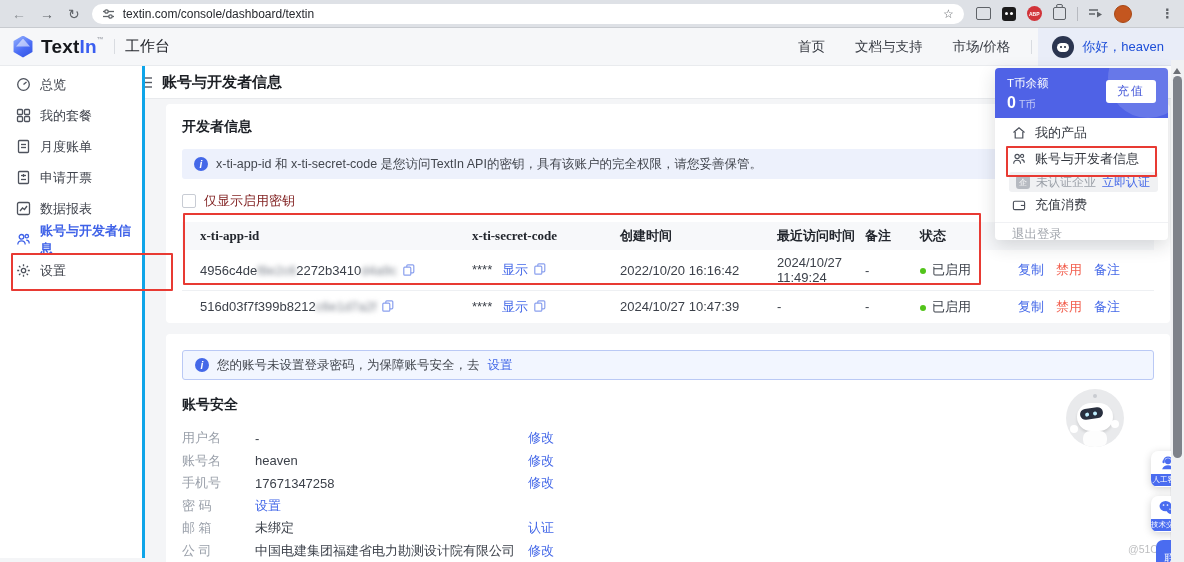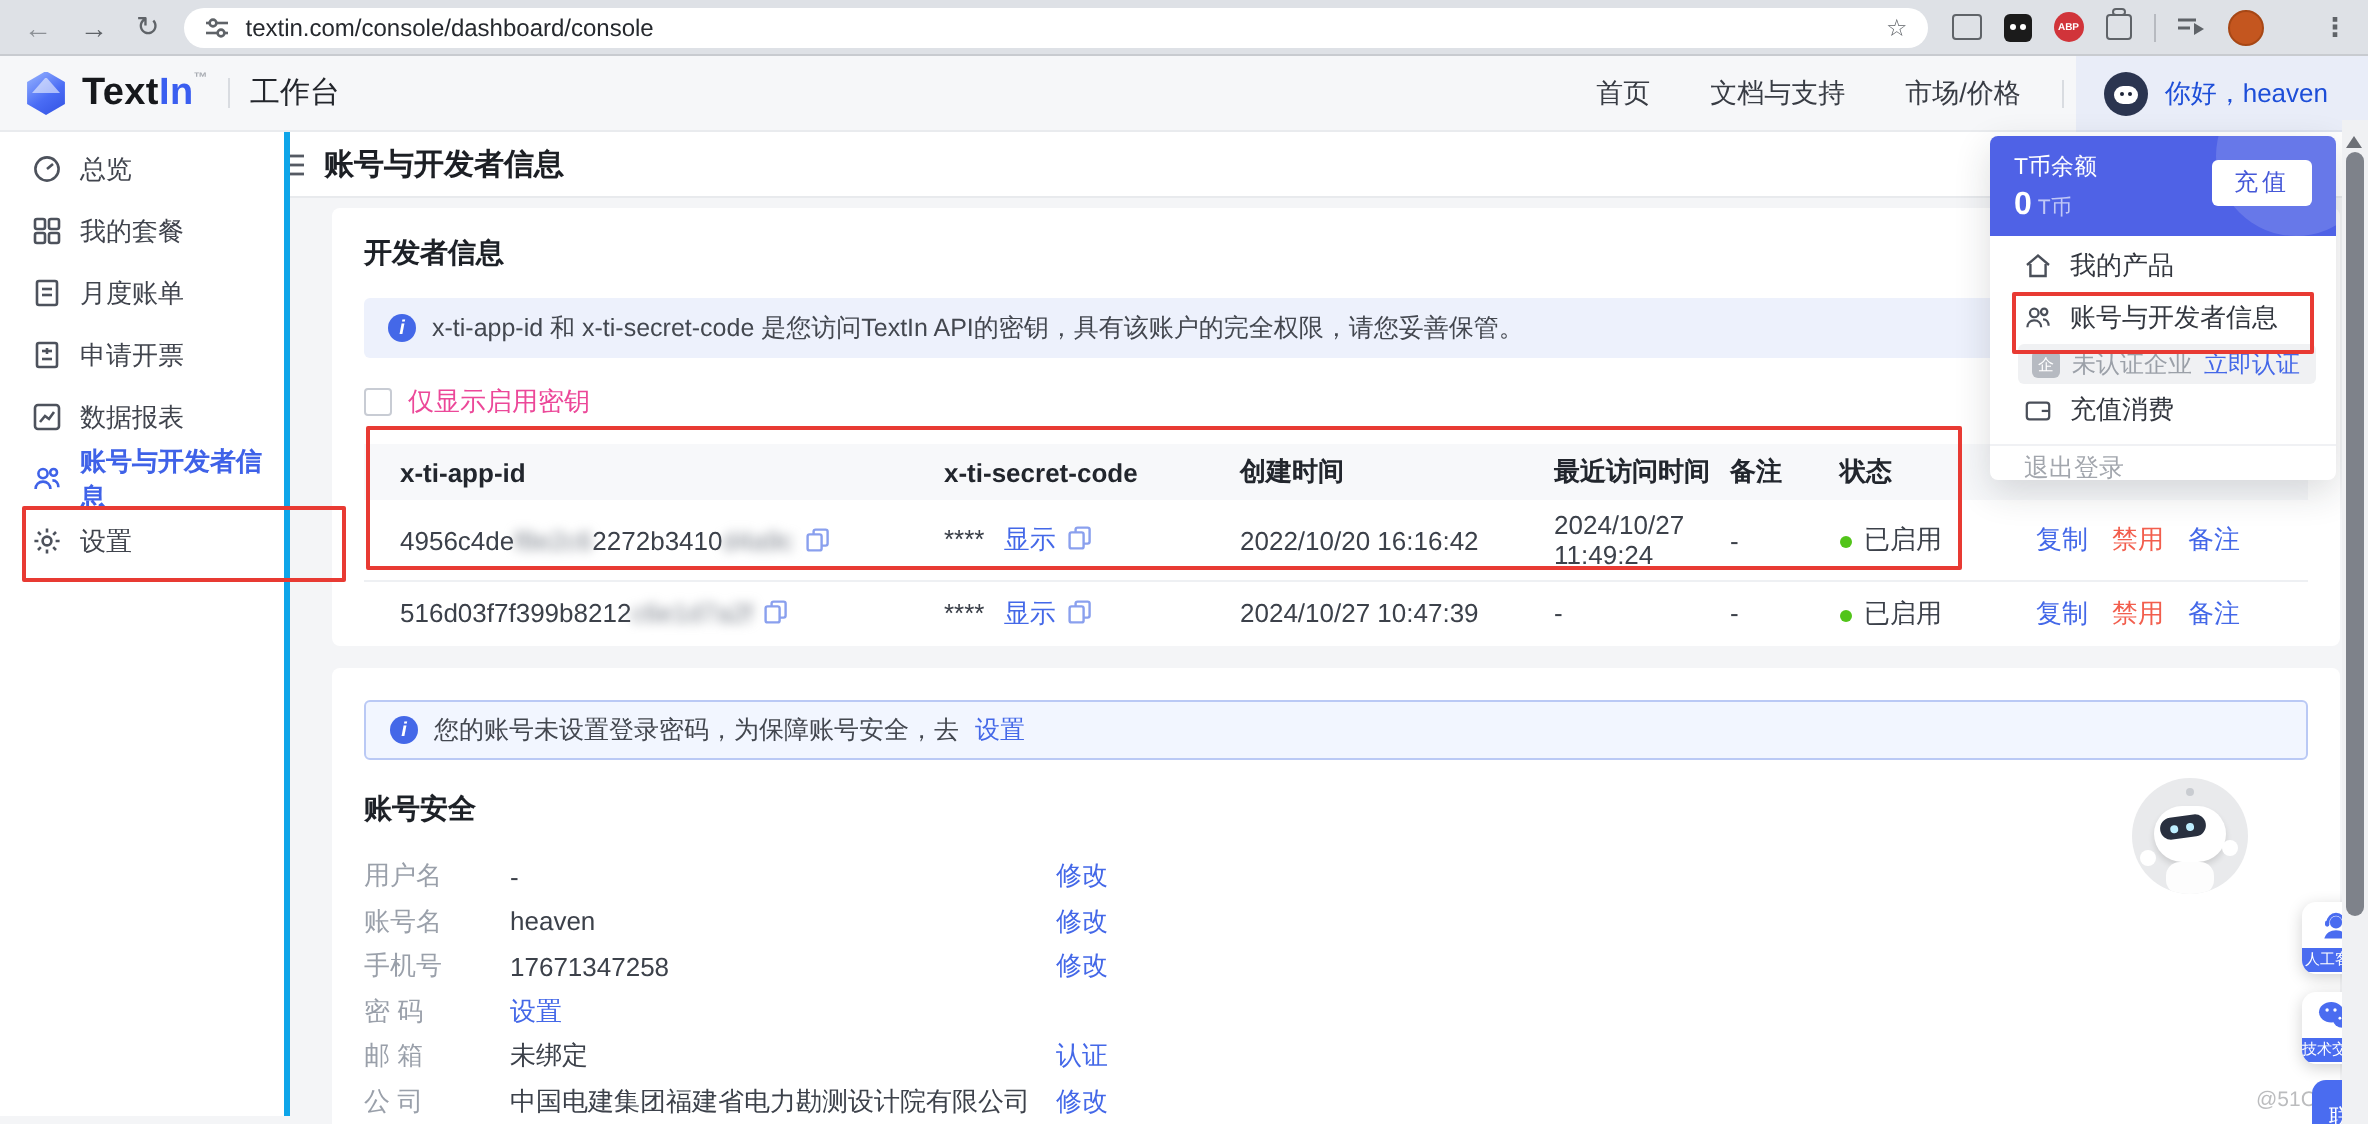--- a/index.html
+++ b/index.html
@@ -54,25 +54,25 @@
   .collapse{position:absolute;left:-7px;top:9px;color:#555a63;}
   .page-title{margin-left:17px;font-size:15px;font-weight:bold;color:#1c1f24;}
   .card{position:absolute;background:#fff;border-radius:4px;box-sizing:border-box;z-index:3;}
   .card1{left:166px;top:104px;width:1004px;height:219px;padding:14px 16px;}
   .card2{left:166px;top:334px;width:1004px;height:240px;padding:16px;}
   .sec-title{font-size:14px;font-weight:bold;color:#1d2127;margin:0 0 13px;}
   .banner{display:flex;align-items:center;gap:8px;font-size:12.5px;color:#43474f;border-radius:3px;padding:0 12px;}
   .banner1{height:30px;background:#edf1fc;margin-bottom:13px;}
   .banner2{height:28px;background:#f2f6ff;border:1px solid #bac9f5;margin-bottom:16px;}
   .info-i{width:14px;height:14px;border-radius:50%;background:#4468e8;color:#fff;font-size:10px;font-weight:bold;font-style:italic;display:flex;align-items:center;justify-content:center;flex:none;}
-  .cbrow{display:flex;align-items:center;gap:8px;font-size:13px;color:#ec4899;margin-bottom:12px;}
+  .cbrow{display:flex;align-items:center;gap:8px;font-size:13px;color:#7f1d1d;margin-bottom:12px;}
   .cb{width:14px;height:14px;border:1px solid #c8ccd4;border-radius:2px;background:#fff;box-sizing:border-box;}
   .trow{display:grid;grid-template-columns:290px 148px 157px 88px 55px 70px 1fr;align-items:center;}
   .trow>div:first-child{padding-left:18px;}
-  .thead{height:28px;background:#f7f8fa;font-weight:bold;font-size:13px;color:#22262d;}
+  .thead{height:28px;background:#f7f8fa;font-weight:bold;font-size:13px;color:#22262d;font-family:Liberation Serif, serif;}
   .tr{font-size:13px;color:#3c414a;}
   .tr0{height:40px;border-bottom:1px solid #eef0f3;}
   .tr1{height:31px;}
   .mosaic{filter:blur(2.6px);color:#7d838d;}
   .link{color:#4468e8;cursor:pointer;}
   .danger{color:#f25e4d;cursor:pointer;}
   .copy-ic{margin-left:6px;vertical-align:-1px;cursor:pointer;}
   .dot{width:6px;height:6px;border-radius:50%;background:#52c41a;display:inline-block;margin-right:6px;}
   .acts{display:flex;gap:12px;padding-left:28px;}
   .two-line span{display:block;line-height:15px;}
@@ -142,21 +142,21 @@
     </div>
     <div class="url-pill">
       <svg width="13" height="12" viewBox="0 0 13 12">
           <g stroke="#5f6368" stroke-width="1.3" fill="none">
             <line x1="1" y1="3.5" x2="12" y2="3.5"></line>
             <circle cx="4.5" cy="3.5" r="1.7" fill="#fff"></circle>
             <line x1="1" y1="8.5" x2="12" y2="8.5"></line>
             <circle cx="8.5" cy="8.5" r="1.7" fill="#fff"></circle>
           </g>
         </svg>
-      <span class="url-text">textin.com/console/dashboard/console</span>
+      <span class="url-text">textin.com/console/dashboard/textin</span>
       <span class="star">☆</span>
     </div>
     <div class="bicons">
       <span class="ic-sidepanel"></span>
       <span class="ic-dark"></span>
       <span class="ic-abp">ABP</span>
       <span class="ic-jar"></span>
       <span class="bdiv"></span>
       <svg width="14" height="12" viewBox="0 0 14 12">
           <g stroke="#5f6368" stroke-width="1.5" fill="#5f6368">

